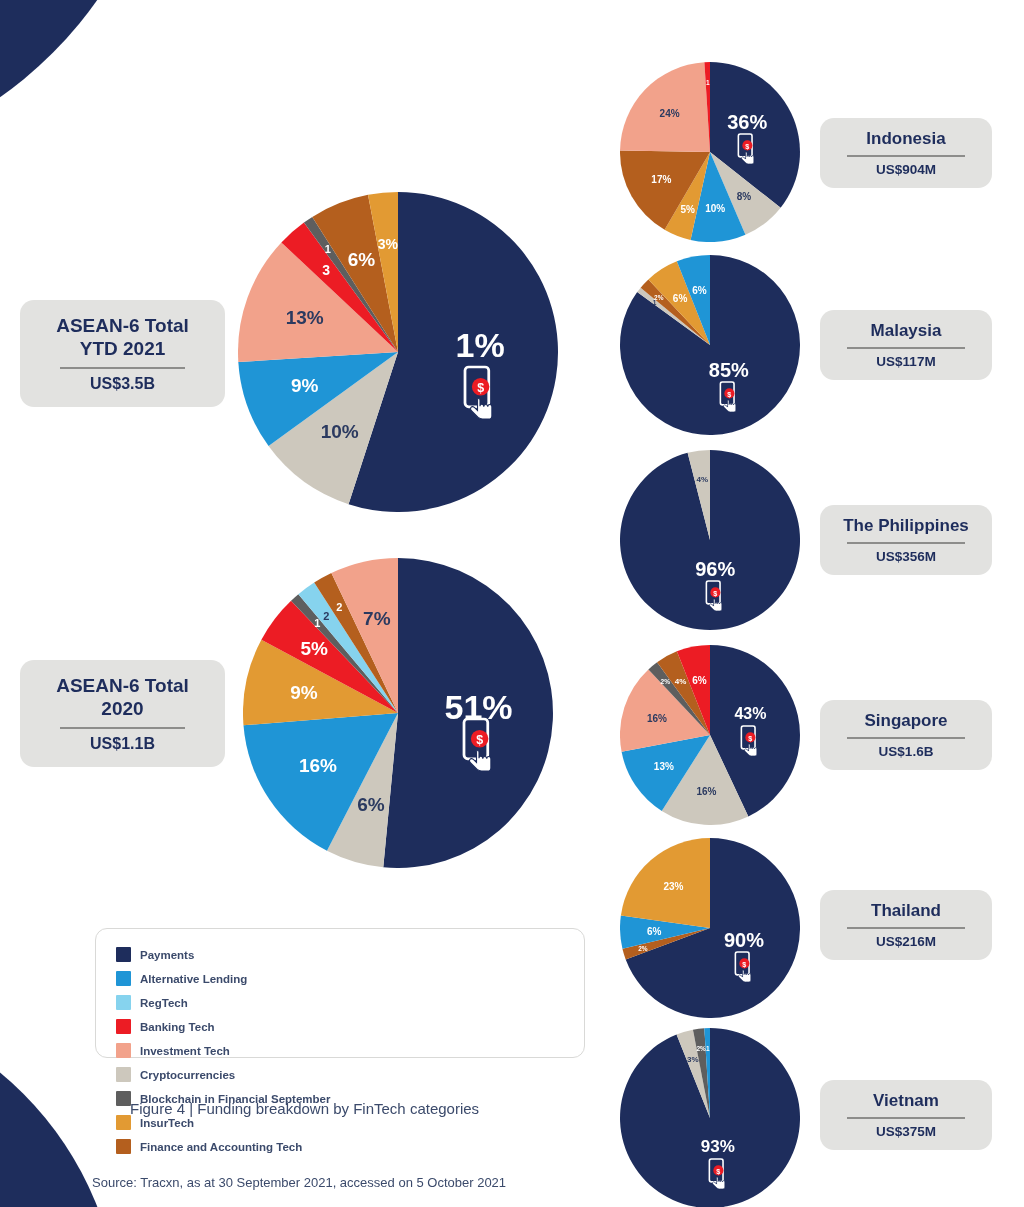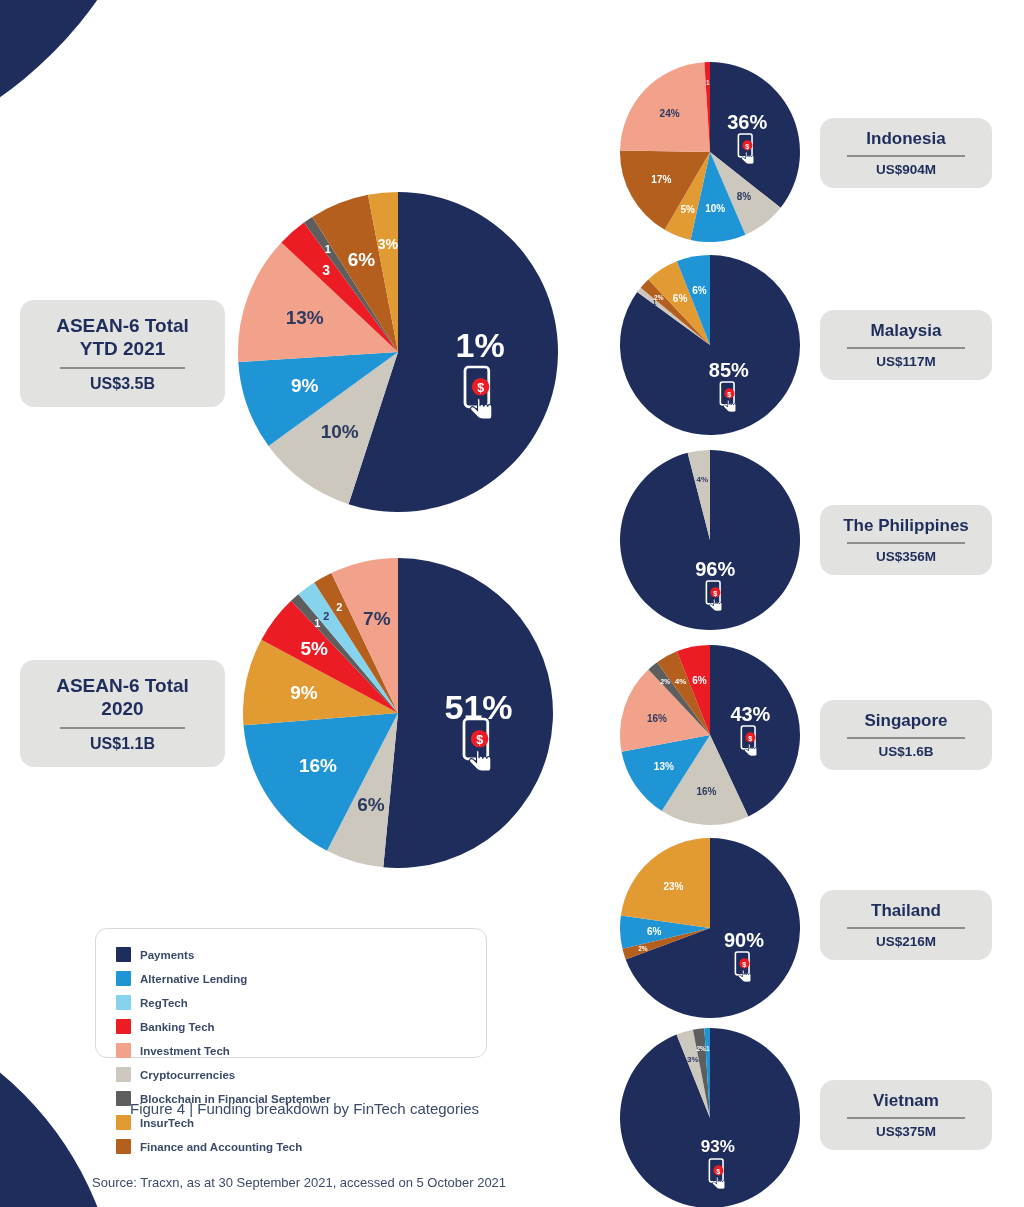--- a/index.html
+++ b/index.html
@@ -182,21 +182,21 @@
 </div>
 
 <div class="pie-wrap" id="pie-singapore" style="left:620px;top:645px;width:180px;height:180px;"><svg width="180" height="180" viewBox="0 0 180 180">
       <path d="M 90 90 L 90.00 0.00 A 90 90 0 0 1 128.32 171.43 Z" fill="#1e2d5c"></path>
       <path d="M 90 90 L 128.32 171.43 A 90 90 0 0 1 41.78 165.99 Z" fill="#cdc8bd"></path>
       <path d="M 90 90 L 41.78 165.99 A 90 90 0 0 1 1.59 106.86 Z" fill="#1f95d6"></path>
       <path d="M 90 90 L 1.59 106.86 A 90 90 0 0 1 28.39 24.39 Z" fill="#f2a28b"></path>
       <path d="M 90 90 L 28.39 24.39 A 90 90 0 0 1 37.10 17.19 Z" fill="#5e5e5e"></path>
       <path d="M 90 90 L 37.10 17.19 A 90 90 0 0 1 56.87 6.32 Z" fill="#b45f1e"></path>
       <path d="M 90 90 L 56.87 6.32 A 90 90 0 0 1 90.00 0.00 Z" fill="#ec1c24"></path>
-    </svg><div class="big-pct" style="left: 130.403px; top: 68.9689px; font-size: 20px;">43%</div><div class="phone-icon" style="left: 130.403px; top: 97.9689px;"><svg width="24.48" height="31.68" viewBox="0 0 34 44">
+    </svg><div class="big-pct" style="left: 130.403px; top: 68.9689px; font-size: 16px;">43%</div><div class="phone-icon" style="left: 130.403px; top: 97.9689px;"><svg width="24.48" height="31.68" viewBox="0 0 34 44">
         <rect x="5" y="1" width="19" height="32" rx="3" fill="none" stroke="#ffffff" stroke-width="2.2"></rect>
         <rect x="8" y="5" width="13" height="22" fill="#1e2d5c"></rect>
         <circle cx="17.5" cy="17" r="7" fill="#ec1c24"></circle>
         <text x="17.5" y="21.5" font-size="10" font-weight="bold" fill="#ffffff" text-anchor="middle" font-family="Liberation Sans, sans-serif">$</text>
         <path d="M15 28 L15 36 L12.5 33.5 Q10.5 32 9.5 34 Q9 35.3 10.5 36.6 L15.5 41.5 Q17 42.8 19 42.8 L24 42.8 Q26.5 42.8 26.5 40.3 L26.5 33 Q26.5 31.2 24.8 31.2 Q23.2 31.2 23.2 33 Q23.2 31.2 21.6 31.2 Q20 31.2 20 33 Q20 31 18.4 31 Q17 31 17 32.6 L17 28 Q17 26.2 16 26.2 Q15 26.2 15 28 Z" fill="#ffffff" stroke="#1e2d5c" stroke-width="0.9"></path>
       </svg></div><div class="slice-label lbl-dark" style="left: 86.4963px; top: 145.69px; font-size: 10px;">16%</div><div class="slice-label lbl-light" style="left: 43.8489px; top: 121.364px; font-size: 10px;">13%</div><div class="slice-label lbl-dark" style="left: 36.931px; top: 72.7569px; font-size: 10px;">16%</div><div class="slice-label lbl-light" style="left: 45.2528px; top: 35.91px; font-size: 6.5px;">2%</div><div class="slice-label lbl-light" style="left: 60.5167px; top: 36.37px; font-size: 8px;">4%</div><div class="slice-label lbl-light" style="left: 79.5441px; top: 35.1884px; font-size: 10px;">6%</div></div>
 <div class="pill pill-country" style="position:absolute;left:820px;top:700px;">
   <div class="pill-title">Singapore</div>
   <div class="pill-rule"></div>
   <div class="pill-value">US$1.6B</div>
@@ -231,21 +231,21 @@
         <circle cx="17.5" cy="17" r="7" fill="#ec1c24"></circle>
         <text x="17.5" y="21.5" font-size="10" font-weight="bold" fill="#ffffff" text-anchor="middle" font-family="Liberation Sans, sans-serif">$</text>
         <path d="M15 28 L15 36 L12.5 33.5 Q10.5 32 9.5 34 Q9 35.3 10.5 36.6 L15.5 41.5 Q17 42.8 19 42.8 L24 42.8 Q26.5 42.8 26.5 40.3 L26.5 33 Q26.5 31.2 24.8 31.2 Q23.2 31.2 23.2 33 Q23.2 31.2 21.6 31.2 Q20 31.2 20 33 Q20 31 18.4 31 Q17 31 17 32.6 L17 28 Q17 26.2 16 26.2 Q15 26.2 15 28 Z" fill="#ffffff" stroke="#1e2d5c" stroke-width="0.9"></path>
       </svg></div><div class="slice-label lbl-dark" style="left: 72.758px; top: 31.279px; font-size: 8px;">3%</div><div class="slice-label lbl-light" style="left: 81.1132px; top: 20.3648px; font-size: 6.5px;">2%</div><div class="slice-label lbl-light" style="left: 87.7727px; top: 19.8353px; font-size: 6.5px;">1</div></div>
 <div class="pill pill-country" style="position:absolute;left:820px;top:1080px;">
   <div class="pill-title">Vietnam</div>
   <div class="pill-rule"></div>
   <div class="pill-value">US$375M</div>
 </div>
 
-<div class="legend" id="legend" style="left:95px;top:928px;width:392px;height:130px;padding:18px 20px;">
+<div class="legend" id="legend" style="left:95px;top:928px;width:490px;height:130px;padding:18px 20px;">
   <div class="legend-col" id="legend-col-1" style="width:210px;">
       <div class="legend-item">
         <span class="legend-swatch" style="background: rgb(30, 45, 92);"></span>
         <span class="legend-text">Payments</span>
       </div>
       <div class="legend-item">
         <span class="legend-swatch" style="background: rgb(31, 149, 214);"></span>
         <span class="legend-text">Alternative Lending</span>
       </div>
       <div class="legend-item">

